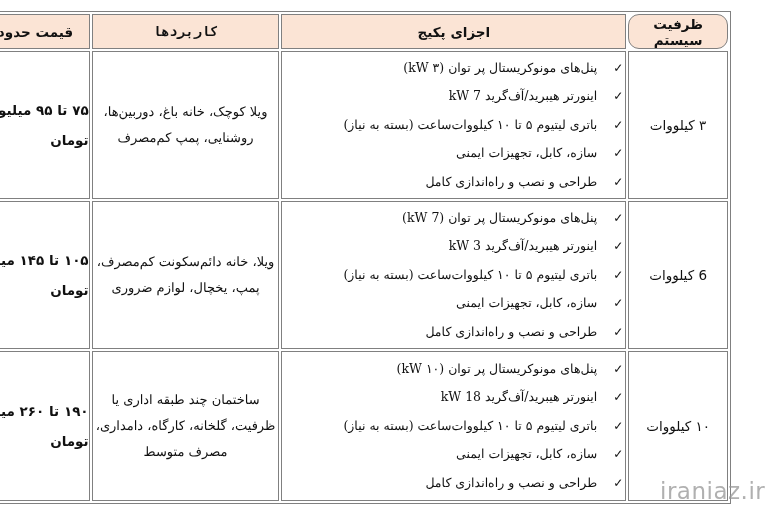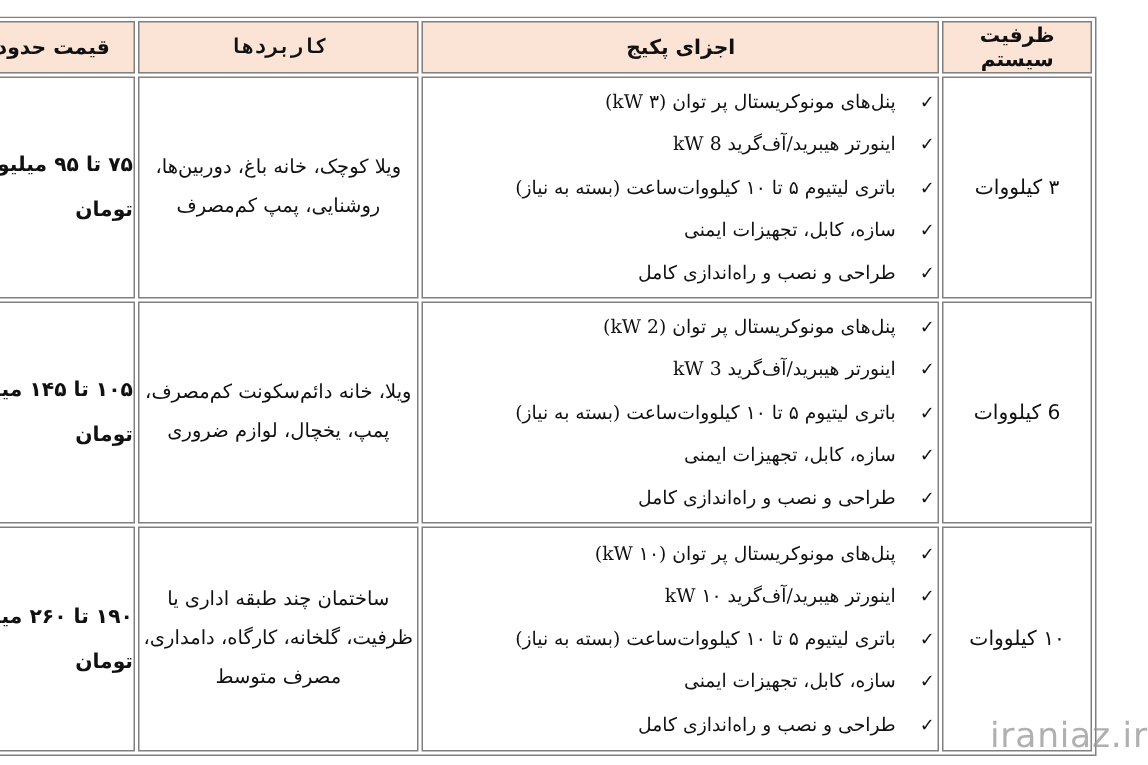--- a/index.html
+++ b/index.html
@@ -40,21 +40,21 @@
       text-align: center;
     }
     th {
       background: #fbe4d5;
       height: 33px;
       font-family: "DejaVu Sans", "Liberation Sans", sans-serif;
       font-weight: bold;
       font-size: 13.5px;
       color: #111;
     }
-    .col-cap { width: 108px; }
+    .col-cap { width: 108px; border-radius: 11px; }
     .col-comp { width: 361px; }
     .col-use { width: 222px; font-family: Liberation Mono, monospace; }
     .col-price { width: 118px; }
 
     tr.data-row td { height: 146px; }
     tr.data-row.r3 td { height: 148px; }
 
     td.cap-cell {
       font-family: "DejaVu Sans", "Liberation Sans", sans-serif;
       font-weight: normal;
@@ -134,21 +134,21 @@
       <tr class="data-row r1">
         <td class="cap-cell">۳ کیلووات</td>
         <td class="comp-cell">
           <ul class="comp-list">
             <li>
                 <span class="check-icon">✓</span>
                 <span>پنل‌های مونوکریستال پر توان (۳ kW)</span>
               </li>
             <li>
                 <span class="check-icon">✓</span>
-                <span>اینورتر هیبرید/آف‌گرید 8 kW</span>
+                <span>اینورتر هیبرید/آف‌گرید 7 kW</span>
               </li>
             <li>
                 <span class="check-icon">✓</span>
                 <span>باتری لیتیوم ۵ تا ۱۰ کیلووات‌ساعت (بسته به نیاز)</span>
               </li>
             <li>
                 <span class="check-icon">✓</span>
                 <span>سازه، کابل، تجهیزات ایمنی</span>
               </li>
             <li>
@@ -166,21 +166,21 @@
           <div style="direction:rtl;text-align:right;">تومان</div>
         </td>
       </tr>
 
       <tr class="data-row r2">
         <td class="cap-cell">6 کیلووات</td>
         <td class="comp-cell">
           <ul class="comp-list">
             <li>
                 <span class="check-icon">✓</span>
-                <span>پنل‌های مونوکریستال پر توان (2 kW)</span>
+                <span>پنل‌های مونوکریستال پر توان (7 kW)</span>
               </li>
             <li>
                 <span class="check-icon">✓</span>
                 <span>اینورتر هیبرید/آف‌گرید 3 kW</span>
               </li>
             <li>
                 <span class="check-icon">✓</span>
                 <span>باتری لیتیوم ۵ تا ۱۰ کیلووات‌ساعت (بسته به نیاز)</span>
               </li>
             <li>
@@ -206,21 +206,21 @@
       <tr class="data-row r3">
         <td class="cap-cell">۱۰ کیلووات</td>
         <td class="comp-cell">
           <ul class="comp-list">
             <li>
                 <span class="check-icon">✓</span>
                 <span>پنل‌های مونوکریستال پر توان (۱۰ kW)</span>
               </li>
             <li>
                 <span class="check-icon">✓</span>
-                <span>اینورتر هیبرید/آف‌گرید ۱۰ kW</span>
+                <span>اینورتر هیبرید/آف‌گرید 18 kW</span>
               </li>
             <li>
                 <span class="check-icon">✓</span>
                 <span>باتری لیتیوم ۵ تا ۱۰ کیلووات‌ساعت (بسته به نیاز)</span>
               </li>
             <li>
                 <span class="check-icon">✓</span>
                 <span>سازه، کابل، تجهیزات ایمنی</span>
               </li>
             <li>

